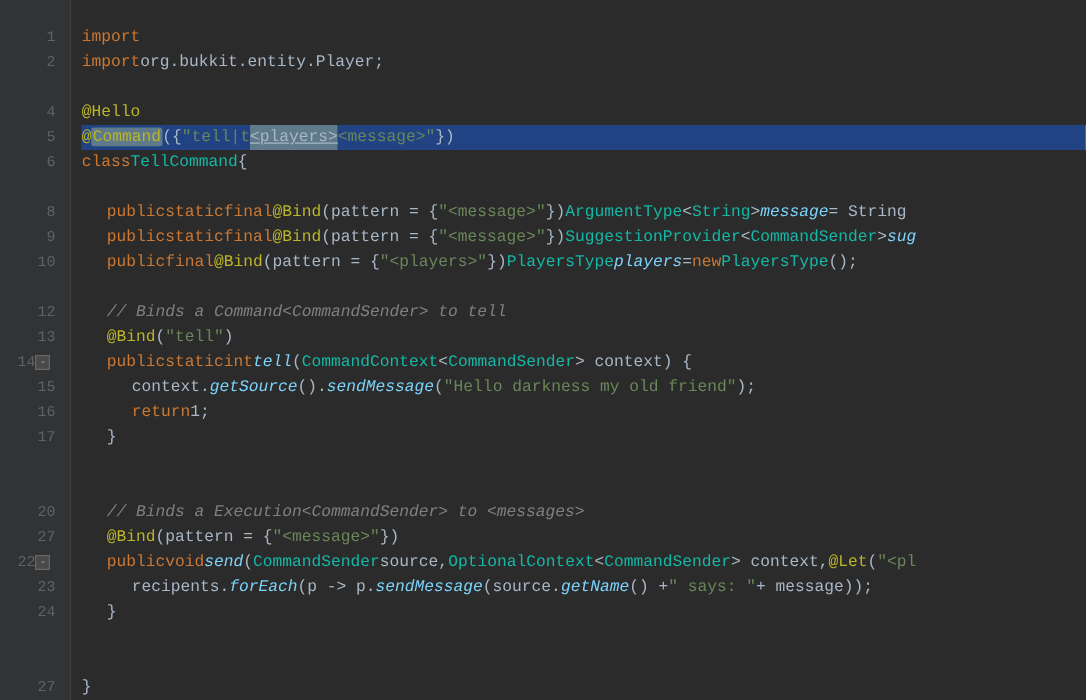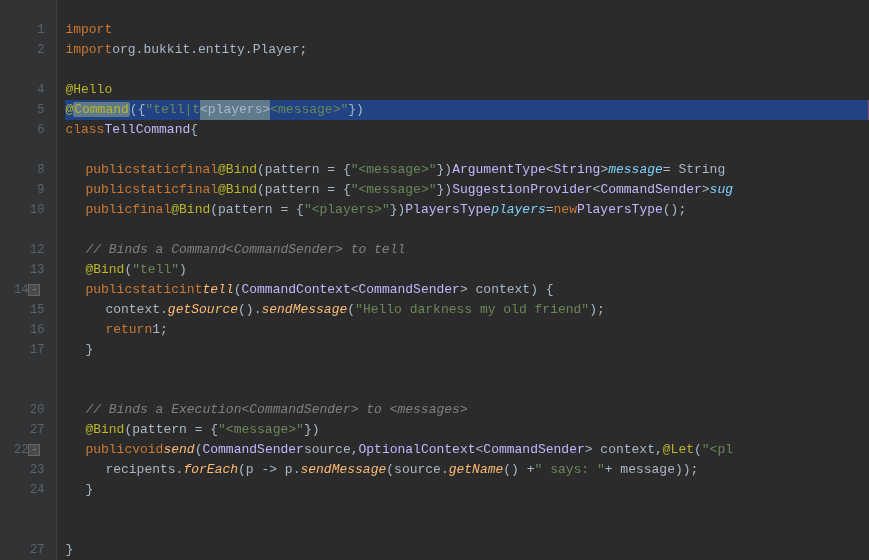--- a/index.html
+++ b/index.html
@@ -64,25 +64,25 @@
     .line {
       height: 20px;
       white-space: nowrap;
       display: flex;
       position: relative;
     }
     .line.highlighted {
       background: #214283;
     }
     .kw { color: #cc7832; }
-    .type { color: #c4b5fd; }
+    .type { color: #14b8a6; }
     .annotation { color: #bbb529; }
     .string { color: #6a8759; }
     .comment { color: #808080; font-style: italic; }
-    .method { color: #fdba74; font-style: italic; }
+    .method { color: #7dd3fc; font-style: italic; }
     .selected-highlight {
       background: #5f7a8a;
       border-radius: 2px;
       padding: 0 1px;
     }
     .cmd-highlight {
       background: #5f7a8a;
       border-radius: 2px;
     }
     .red-line {
@@ -159,21 +159,21 @@
     <div class="line">&nbsp;</div>
 
     <div class="line">
       <span class="annotation">@Hello</span>
     </div>
 
     <div class="line highlighted">
       <span class="annotation">@<span class="selected-highlight">Command</span></span>
         <span class="plain">({</span>
         <span class="string">"tell|t </span>
-        <span style="background:#5f7a8a;color:#a9b7c6;">&lt;players&gt;</span>
+        <span style="background:#5f7a8a;color:#a9b7c6;text-decoration:underline;">&lt;players&gt;</span>
         <span class="string"> &lt;message&gt;"</span>
         <span class="plain">})</span>
       <div class="red-line"></div>
     </div>
 
     <div class="line">
       <span class="kw">class </span>
         <span class="type">TellCommand</span>
         <span class="plain"> {</span>
     </div>

